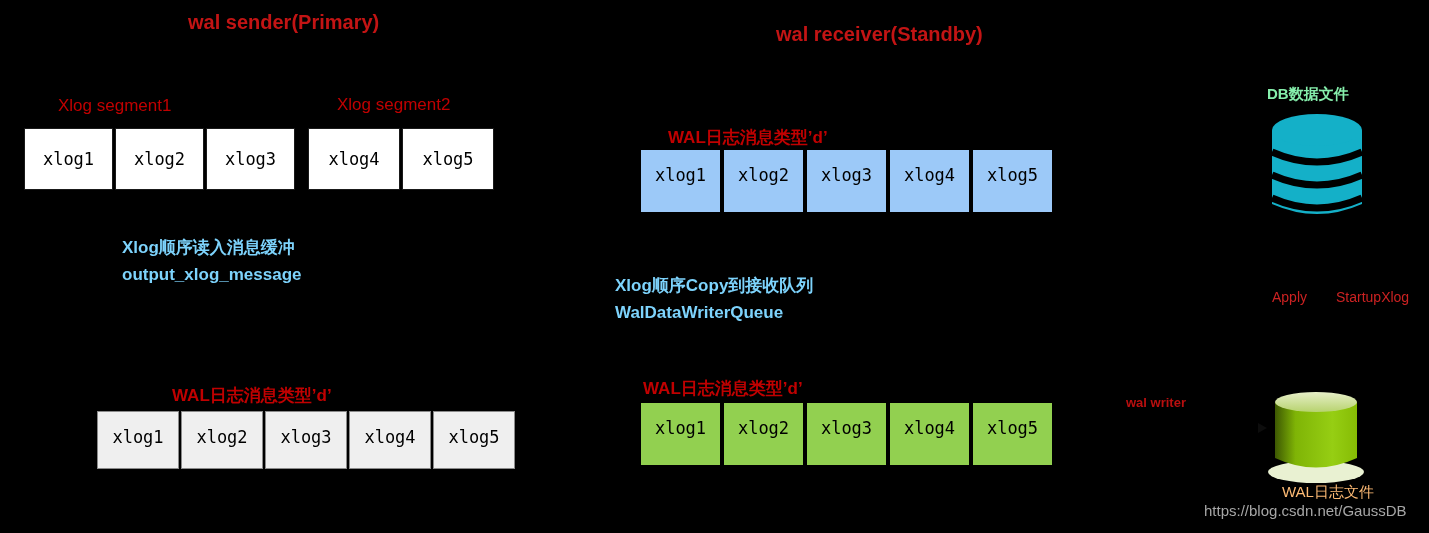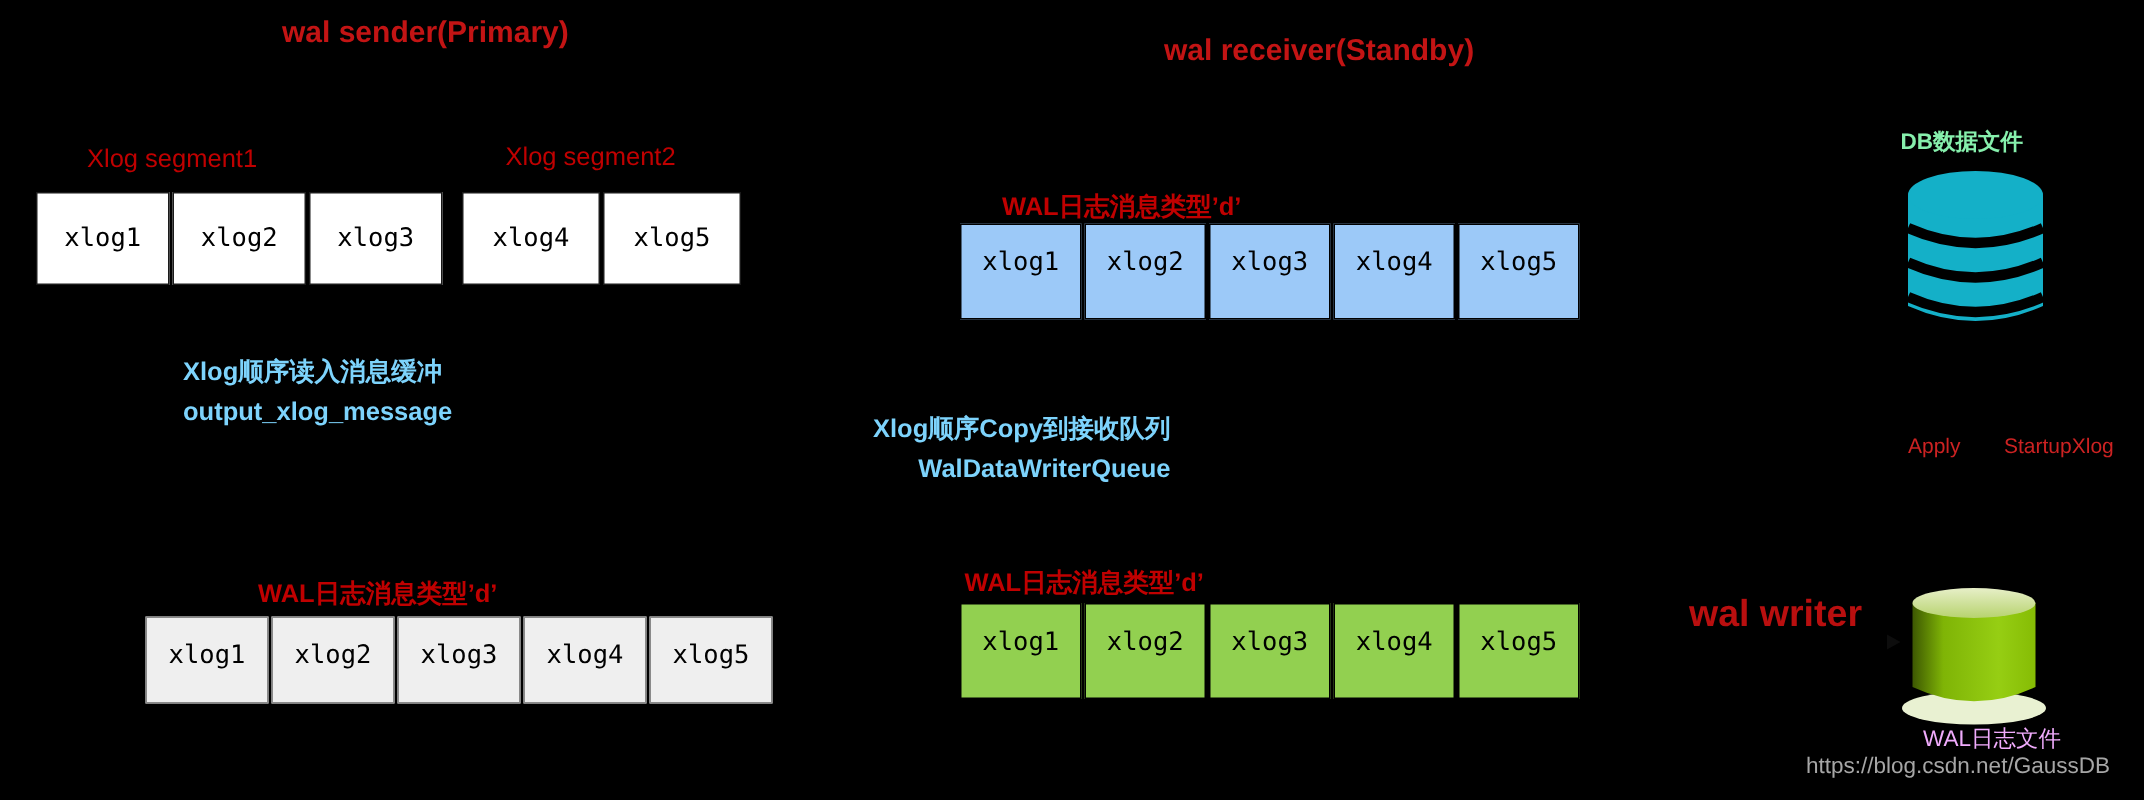--- a/index.html
+++ b/index.html
@@ -18,22 +18,22 @@
     font-family:"DejaVu Sans Mono","Liberation Mono",monospace;
     font-size:17px;color:#000;
   }
   .cell.white{background:#ffffff;border:1px solid #1a1a1a;width:89px;height:62px;}
   .cell.white.wide{width:92px;}
   .cell.grey{background:#efefef;border:1px solid #8a8a8a;width:82px;height:58px;padding-bottom:6px;}
   .cell.blue{background:#9cc9f8;border:1px solid #000;width:81px;height:64px;padding-bottom:12px;}
   .cell.greenc{background:#92d050;border:1px solid #000;width:81px;height:64px;padding-bottom:12px;}
   .small-red{color:#cc2222;font-size:14px;white-space:nowrap;}
   .db-label{color:#86efac;font-weight:bold;font-size:15px;white-space:nowrap;}
-  .walfile-label{color:#f0abfc;font-size:15px;white-space:nowrap;}
-  .wal-writer{color:#b90f0f;font-weight:bold;font-size:25px;white-space:nowrap;}
+  .walfile-label{color:#fdba74;font-size:15px;white-space:nowrap;}
+  .wal-writer{color:#b90f0f;font-weight:bold;font-size:13px;white-space:nowrap;}
   .watermark{color:#a6a6a6;font-size:15px;white-space:nowrap;}
   .arrowhead{
     width:0;height:0;border-top:5px solid transparent;border-bottom:5px solid transparent;
     border-left:9px solid #0d0d0d;
   }
 </style>
 </head>
 <body>
 
 <div class="abs title" style="left:188px;top:11px;">wal sender(Primary)</div>
@@ -72,21 +72,21 @@
 <div class="abs msg-label" style="left:668px;top:106px;">WAL日志消息类型’d’</div>
 
 <div class="abs row" style="left:640px;top:149px;">
   <div class="cell blue">xlog1</div>
   <div class="cell blue">xlog2</div>
   <div class="cell blue">xlog3</div>
   <div class="cell blue">xlog4</div>
   <div class="cell blue">xlog5</div>
 </div>
 
-<div class="abs note" style="left:582px;top:272px;text-align:right;">
+<div class="abs note" style="left:615px;top:272px;">
   <div>Xlog顺序Copy到接收队列</div>
   <div>WalDataWriterQueue</div>
 </div>
 
 <div class="abs msg-label" style="left:643px;top:357px;">WAL日志消息类型’d’</div>
 
 <div class="abs row" style="left:640px;top:402px;">
   <div class="cell greenc">xlog1</div>
   <div class="cell greenc">xlog2</div>
   <div class="cell greenc">xlog3</div>

